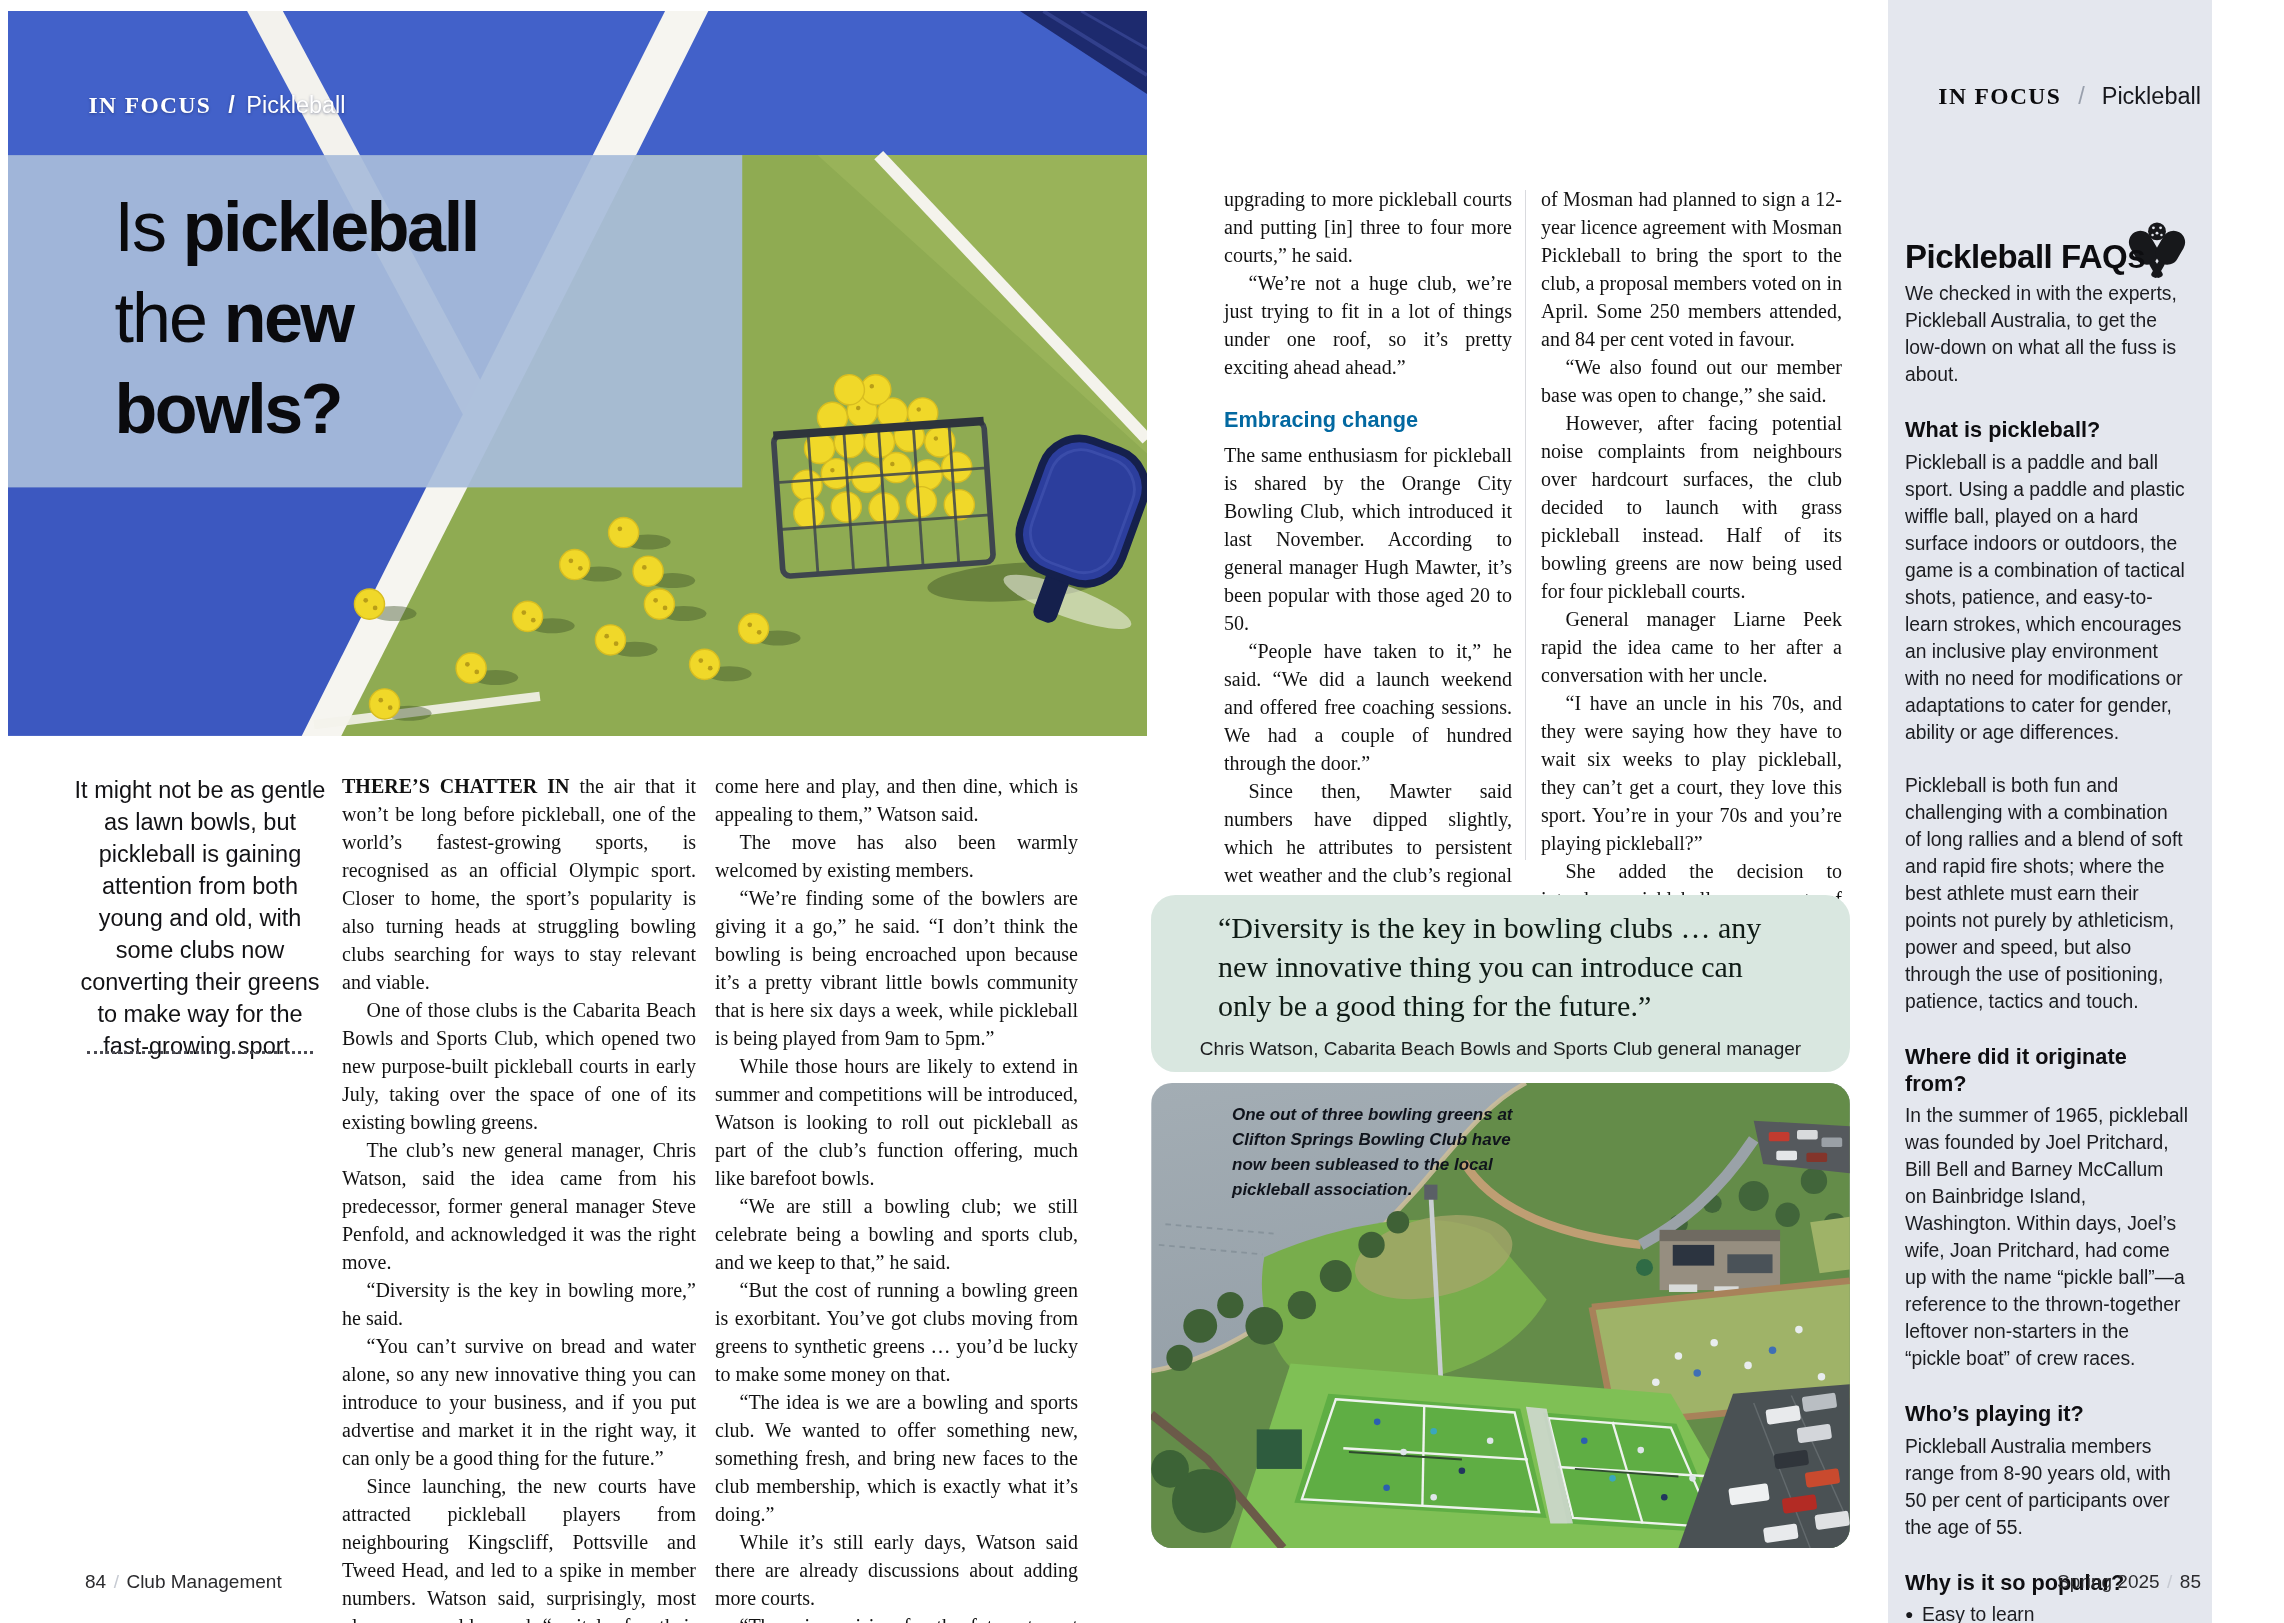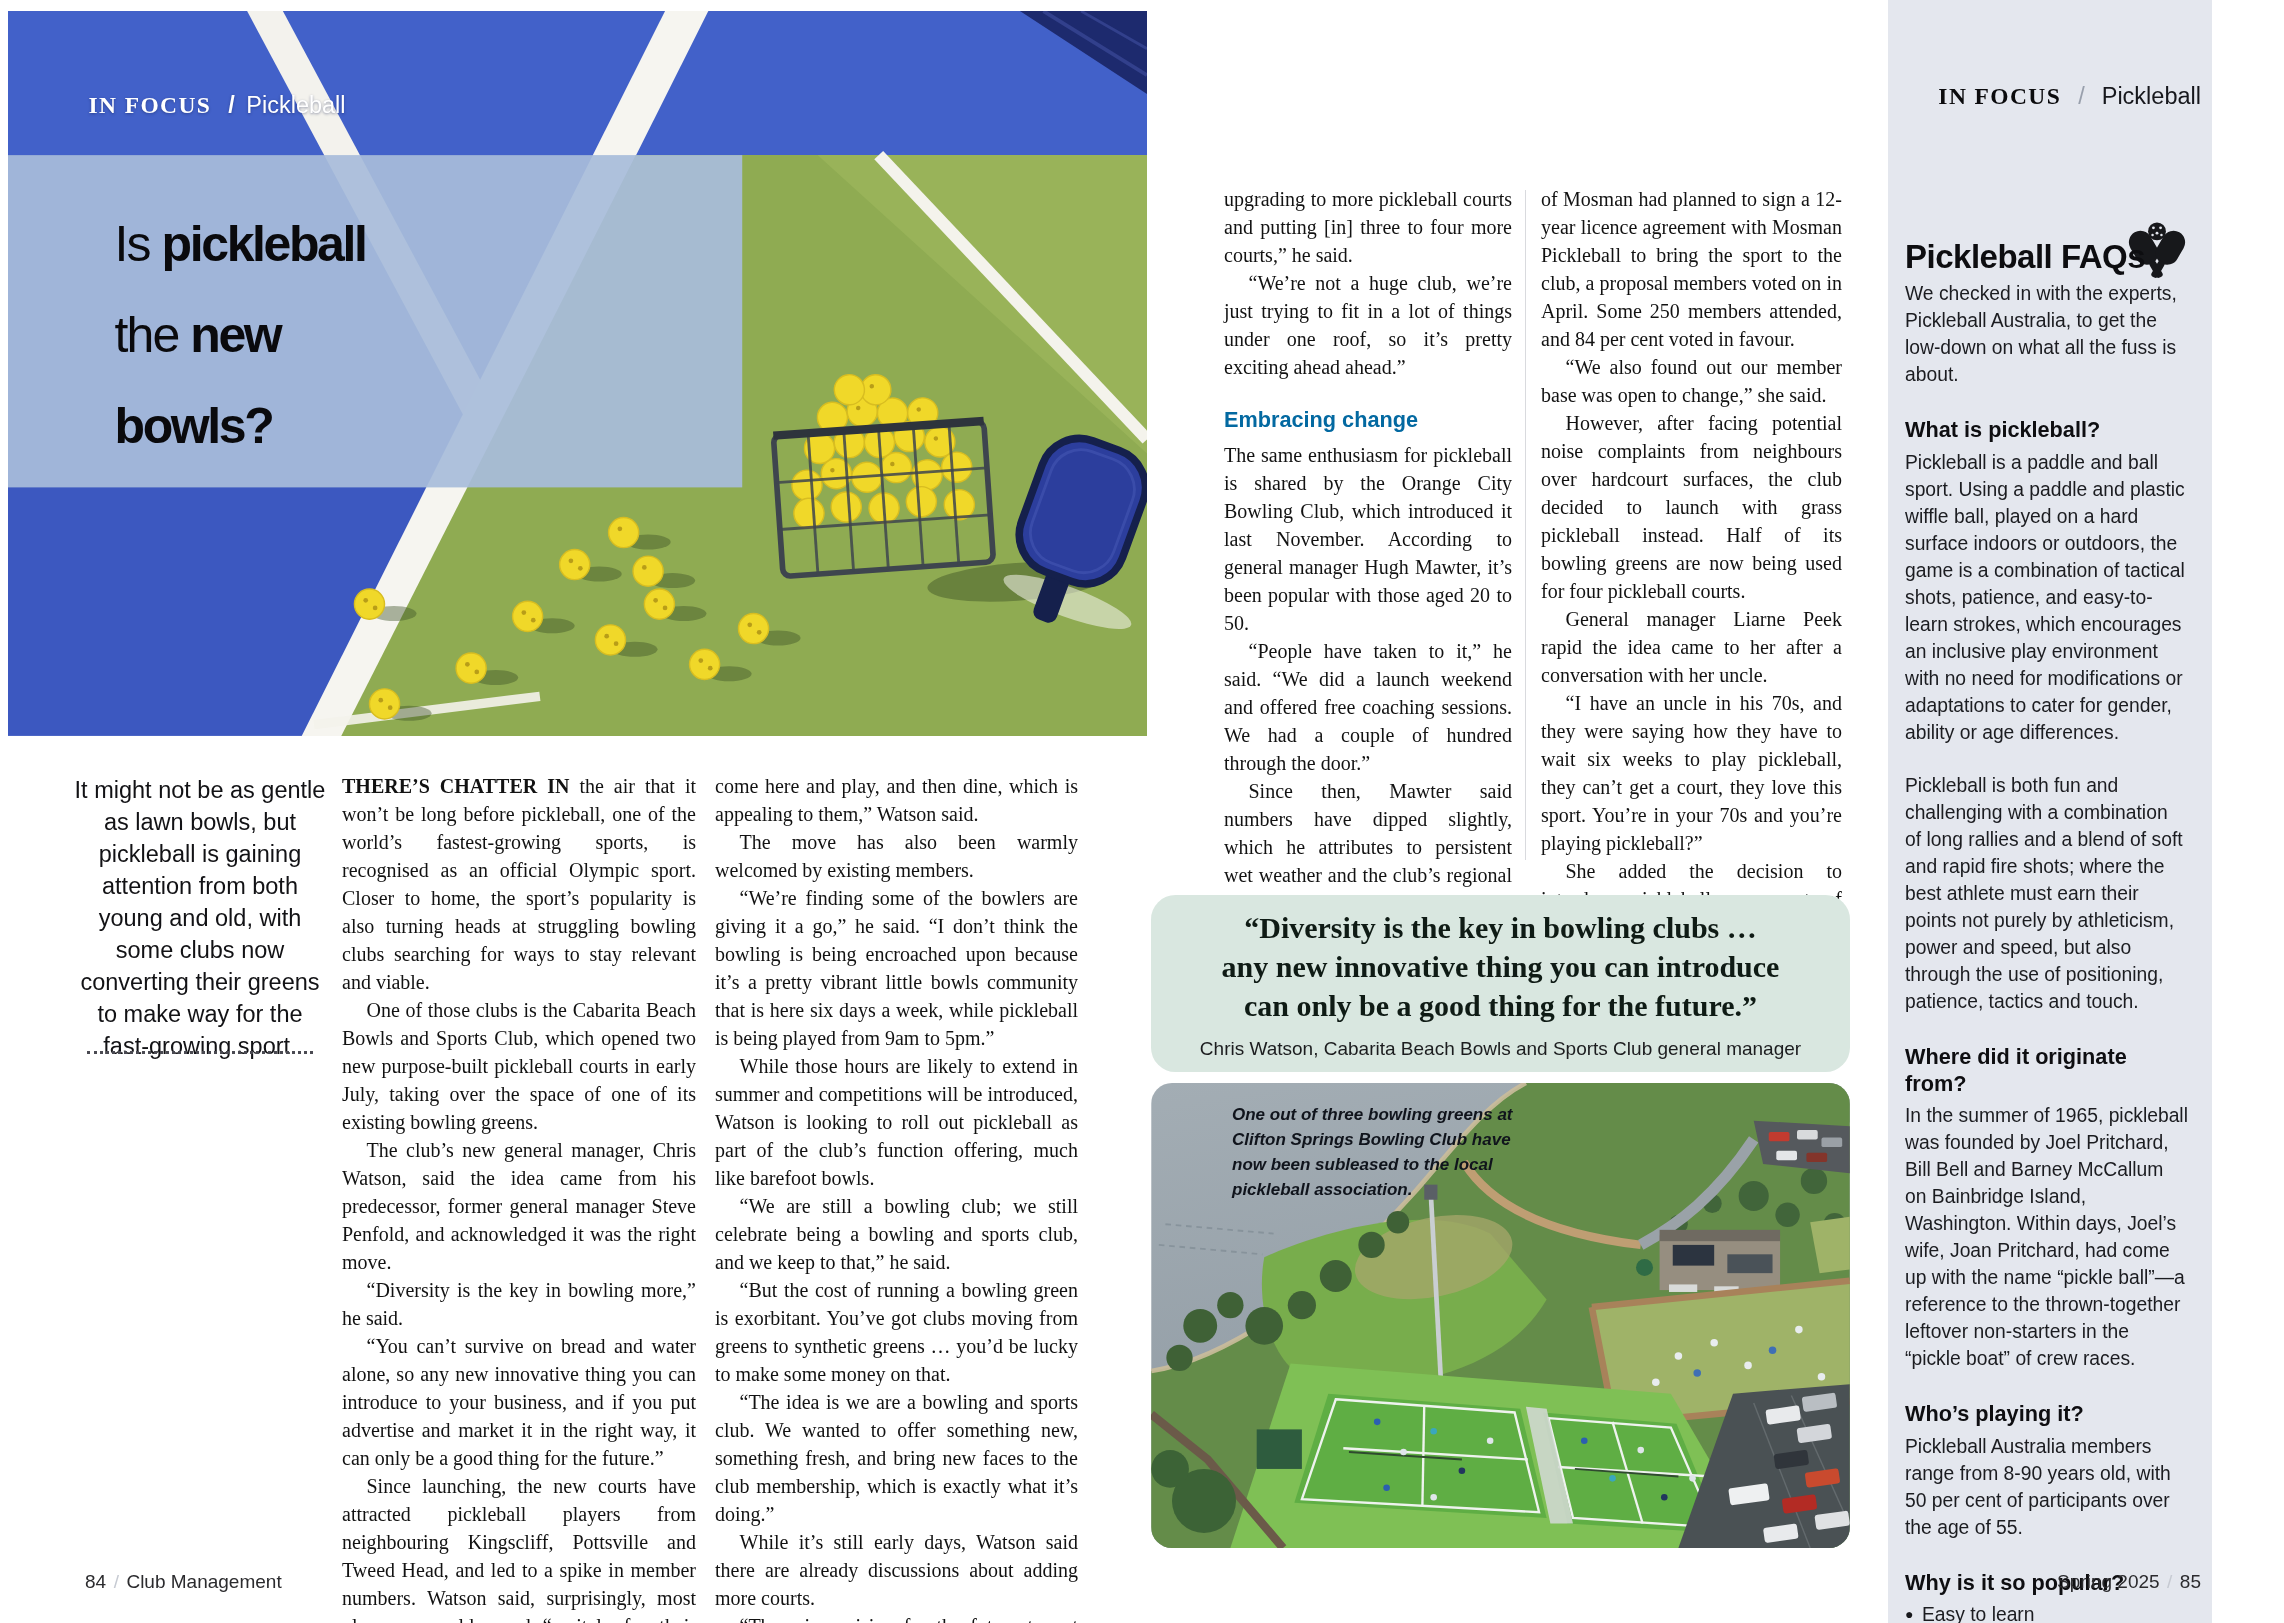--- a/index.html
+++ b/index.html
@@ -9,21 +9,21 @@
 
   
   #hero{left:7.5px;top:11.3px;width:1139px;height:725px;}
   #hero svg{display:block;}
   .kicker{display:flex;align-items:baseline;gap:17px;}
   .kicker .k-label{font-family:"Liberation Serif",serif;font-weight:700;font-size:23.5px;letter-spacing:1.4px;}
   .kicker .k-slash{font-weight:700;font-size:23.5px;}
   .kicker .k-topic{font-size:23.5px;font-weight:400;}
   #hero-kicker{left:81px;top:81px;color:#ffffff;text-shadow:0 0.9px 2.8px rgba(20,30,80,.45);}
   #hero-kicker .k-slash{margin-right:-5.6px;}
-  #hero-title{left:107px;top:188px;font-size:50px;line-height:91px;letter-spacing:-1.9px;
+  #hero-title{left:107px;top:171px;font-size:70px;line-height:91px;letter-spacing:-1.9px;
               font-weight:400;color:#0a0a0d;}
   #hero-title b{font-weight:700;letter-spacing:-2.4px;}
 
   
   #intro{left:72px;top:774px;width:256px;text-align:center;font-size:23.5px;line-height:32px;color:#121215;}
   #intro-rule{left:87px;top:1051px;width:226px;border-bottom:3.8px dotted #4a4a52;height:0;}
 
   
   .col{font-family:"Liberation Serif",serif;font-size:20px;line-height:28px;color:#121212;}
   .col p{margin:0;text-align:justify;}
@@ -33,22 +33,22 @@
   #col2{left:715px;top:772px;width:363px;}
   #col3{left:1224px;top:185px;width:288px;}
   #col4{left:1541px;top:185px;width:301px;}
   #col-divider{left:1525px;top:190px;width:0.9px;height:670px;background:#d9dade;}
   .sect-head{font-family:"Liberation Sans",sans-serif;font-weight:700;font-size:21.7px;
              margin:24.5px 0 7.5px 0;text-indent:0;color:#0369a1;}
 
   
   #pullquote{left:1151px;top:895px;width:699px;height:177px;background:#d9e7e0;border-radius:24.5px;
              display:flex;flex-direction:column;align-items:center;justify-content:center;padding:0;box-sizing:border-box;}
-  #pq-text{font-family:"Liberation Serif",serif;font-weight:700;font-size:30px;line-height:39px;
-           color:#0f1b15;text-align:center;width:565px;}
+  #pq-text{font-family:"Liberation Serif",serif;font-weight:400;font-size:30px;line-height:39px;
+           color:#0f1b15;width:565px;}
   #pq-attrib{margin-top:13px;font-size:19px;color:#1c1d1f;text-align:center;}
 
   
   #photo{left:1151px;top:1083px;width:699px;height:465px;border-radius:21px;overflow:hidden;}
   #photo-caption{left:81px;top:19px;width:311px;font-style:italic;font-weight:700;font-size:17px;
                  line-height:25px;color:#10141c;}
 
   
   #sidebar{left:1888px;top:0;width:324px;height:1623px;background:#e4e7ee;}
   #sb-kicker{top:83px;right:83px;color:#0b0b0d;}

